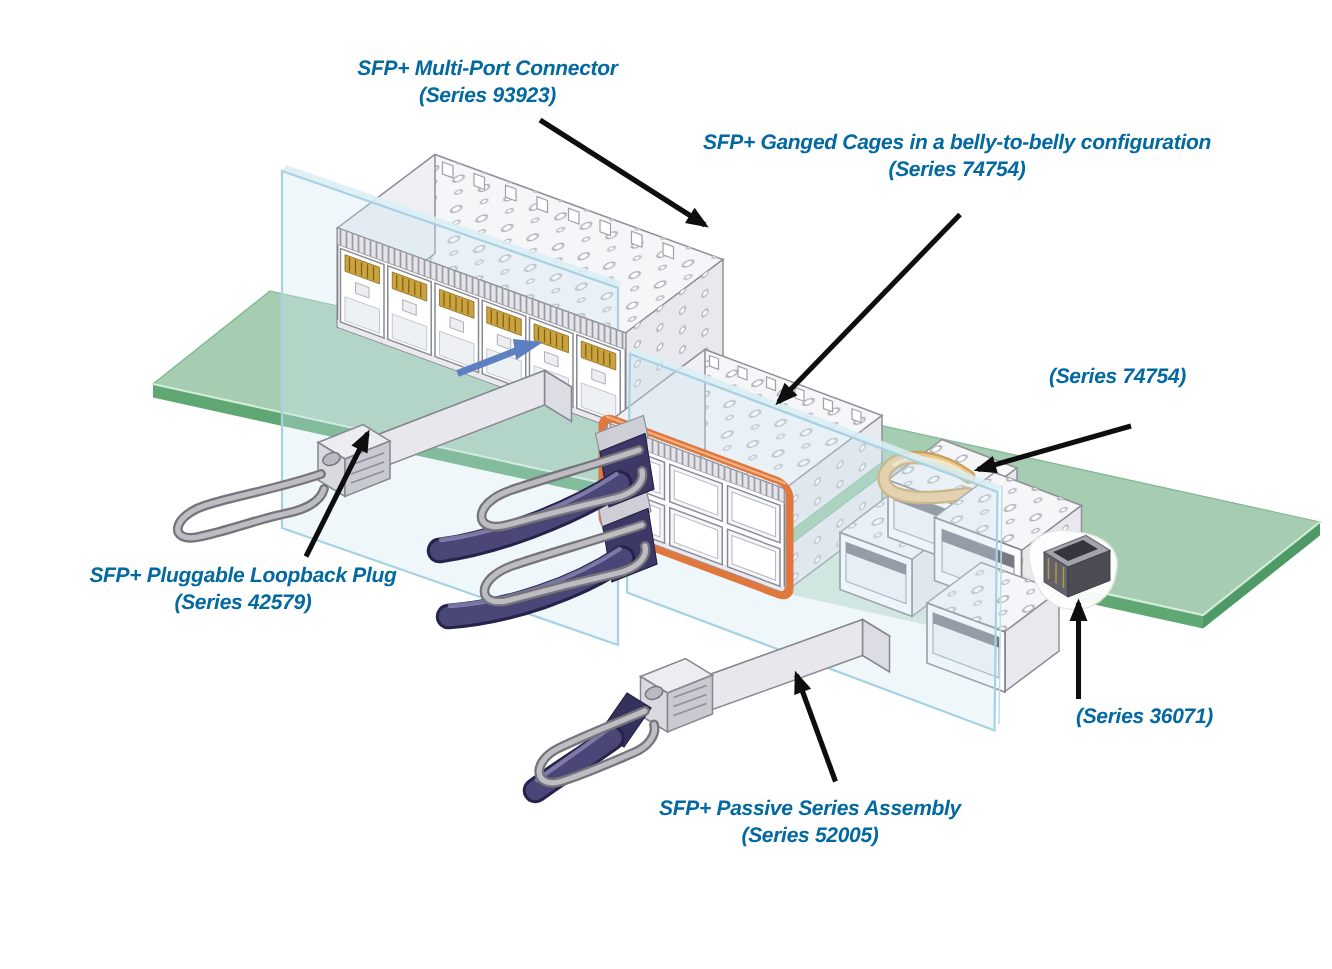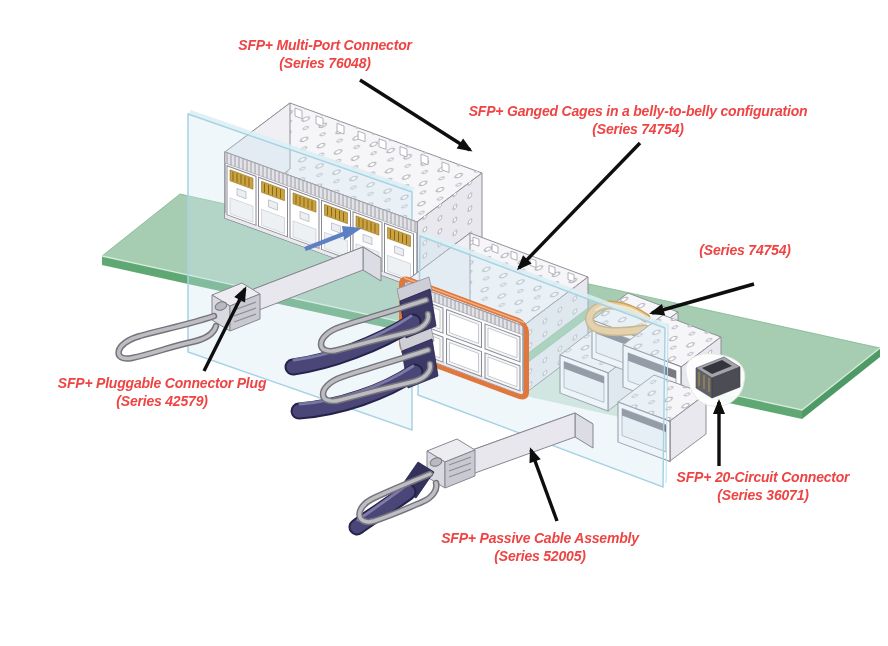--- a/index.html
+++ b/index.html
@@ -5,21 +5,21 @@
   html,body{margin:0;padding:0;background:#ffffff;}
   .stage{
     position:relative;width:888px;height:646px;background:#ffffff;
     overflow:hidden;font-family:"Liberation Sans",sans-serif;
   }
   .stage svg{position:absolute;left:0;top:0;}
   .lbl{
     position:absolute;transform:translateX(-50%);
     text-align:center;white-space:nowrap;
     font-size:14px;line-height:17.5px;font-weight:bold;font-style:italic;
-    color:#ef4444;letter-spacing:-0.2px;
+    color:#0369a1;letter-spacing:-0.2px;
   }
 </style>
 </head>
 <body>
 
 <div class="stage">
 
 <svg width="888" height="646" viewBox="0 0 888 646">
   <defs>
     <pattern id="holesTop" width="17" height="14" patternUnits="userSpaceOnUse" patternTransform="matrix(1,0.37,-1.327,1,0,0)">
@@ -282,34 +282,33 @@
     <line x1="640" y1="143" x2="519" y2="268" marker-end="url(#ah)"></line>
     <line x1="754" y1="284" x2="652" y2="313" marker-end="url(#ah)"></line>
     <line x1="204" y1="371" x2="245" y2="289" marker-end="url(#ah)"></line>
     <line x1="719" y1="466" x2="719" y2="402" marker-end="url(#ah)"></line>
     <line x1="557" y1="521" x2="531" y2="450" marker-end="url(#ah)"></line>
   </g>
 </svg>
 
   <div class="lbl" style="left:325px;top:37px">
     <div>SFP+ Multi-Port Connector</div>
-    <div>(Series 76048)</div>
-  </div>
-  <div class="lbl" style="left:638px;top:103px">
+    <div>(Series 93923)</div>
+  </div>
+  <div class="lbl" style="left:638px;top:86px">
     <div>SFP+ Ganged Cages in a belly-to-belly configuration</div>
     <div>(Series 74754)</div>
   </div>
   <div class="lbl" style="left:745px;top:242px">
     <div>(Series 74754)</div>
   </div>
   <div class="lbl" style="left:162px;top:375px">
-    <div>SFP+ Pluggable Connector Plug</div>
+    <div>SFP+ Pluggable Loopback Plug</div>
     <div>(Series 42579)</div>
   </div>
   <div class="lbl" style="left:763px;top:469px">
-    <div>SFP+ 20-Circuit  Connector</div>
     <div>(Series 36071)</div>
   </div>
   <div class="lbl" style="left:540px;top:530px">
-    <div>SFP+ Passive Cable Assembly</div>
+    <div>SFP+ Passive Series Assembly</div>
     <div>(Series 52005)</div>
   </div>
 </div>
 
 </body></html>

